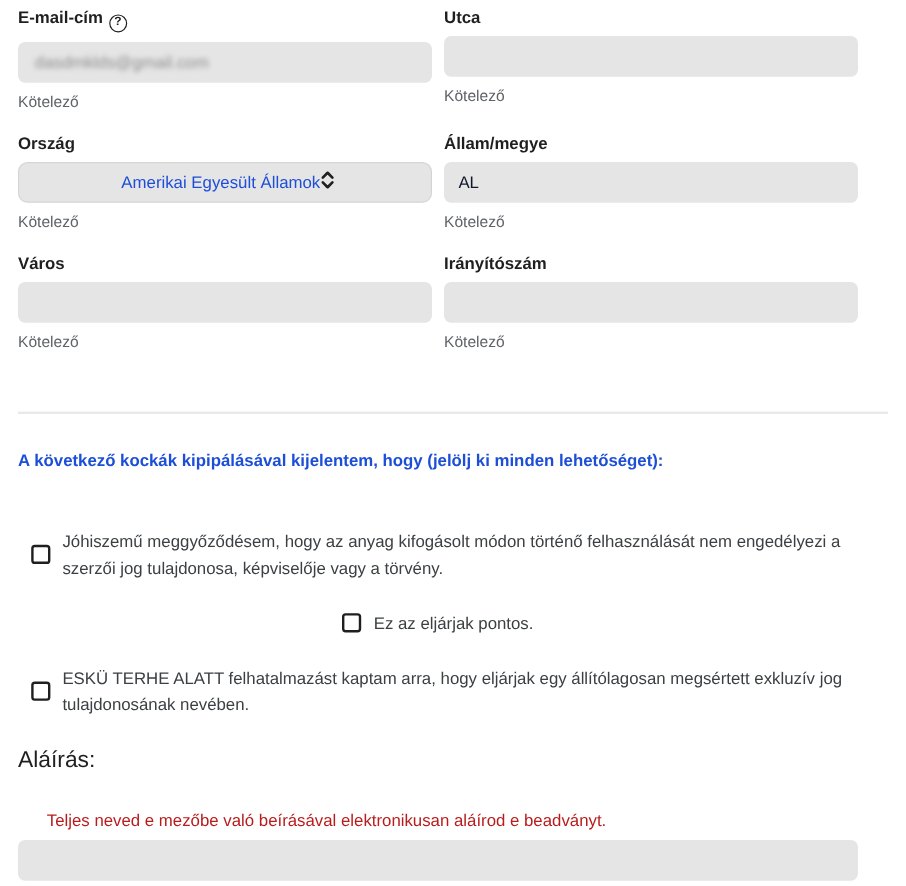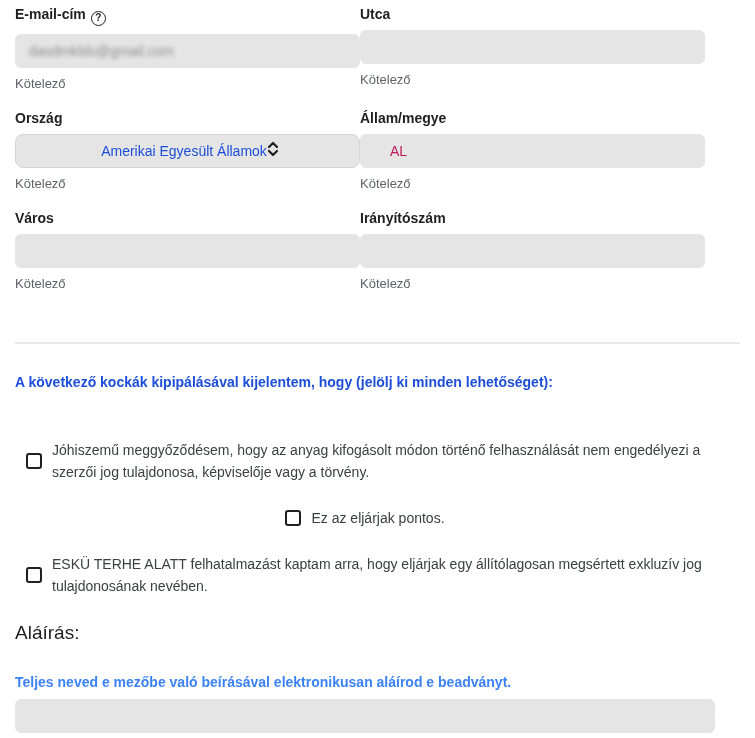--- a/index.html
+++ b/index.html
@@ -1,48 +1,48 @@
 <!DOCTYPE html>
 <html lang="hu"><head>
 <meta charset="utf-8">
 <style>
   * { margin: 0; padding: 0; box-sizing: border-box; }
   html, body { width: 755px; height: 738px; background: #ffffff; overflow: hidden; }
   body { font-family: "Liberation Sans", "DejaVu Sans", sans-serif; color: #1f1f1f; }
   .page { padding: 6px 40px 0 15px; width: 755px; }
 
   
-  .grid { display: grid; grid-template-columns: 345px 345px; column-gap: 0; }
+  .grid { display: grid; grid-template-columns: 345px 345px; column-gap: 10px; }
   .field { margin-bottom: 18px; }
   .field-label { display: block; font-size: 14px; font-weight: 700; line-height: 16px; margin-bottom: 8px; color: #1f1f1f; }
   .help-icon { display: inline-flex; align-items: center; justify-content: center;
     width: 15px; height: 15px; border: 1.6px solid #1f1f1f; border-radius: 50%;
     font-size: 10px; font-weight: 700; line-height: 1; margin-left: 5px; vertical-align: -2px; }
   .input, .select {
     width: 100%; height: 34px; background: #e5e5e5; border: none; border-radius: 6px;
-    font-family: inherit; font-size: 14px; color: #be185d; padding: 0 30px; outline: none; display: block;
+    font-family: inherit; font-size: 14px; color: #0f172a; padding: 0 12px; outline: none; display: block;
   }
   .select { border: 1px solid #d5d5d5; border-radius: 8px; display: flex; align-items: center;
     justify-content: center; padding: 0 12px 0 17px; cursor: pointer; color: #1d4ed8; }
   .select svg { flex: 0 0 auto; }
   .blur-wrap { display: flex; align-items: center; height: 34px; background: #e5e5e5; border-radius: 6px; padding: 0 14px; }
   .blur-text { font-size: 14px; color: #8d8d8d; filter: blur(2.3px); user-select: none; }
   .helper { font-size: 13px; color: #5f6368; line-height: 16px; margin-top: 8px; }
 
   .divider { border: none; border-top: 2px solid #e9e9e9; margin: 32px 0 30px 0; width: 725px; margin-left: 0; }
 
   .statement { font-size: 14px; font-weight: 700; line-height: 17px; margin-bottom: 48px; color: #1d4ed8; }
 
   .check-row { display: flex; align-items: center; margin-bottom: 24px; justify-content: center; }
   .checkbox { flex: 0 0 auto; width: 16px; height: 16px; border: 2px solid #1f1f1f; border-radius: 3px;
     background: #ffffff; cursor: pointer; margin-right: 10px; }
   .check-label { font-size: 14px; line-height: 22px; color: #3c4043; max-width: 652px; }
 
   .sig-heading { font-size: 19px; font-weight: 400; line-height: 24px; margin-top: 22px; color: #1f1f1f; }
-  .sig-instruction { font-size: 14px; font-weight: 700; line-height: 17px; margin-top: 29px; color: #3b82f6; }
+  .sig-instruction { font-size: 14px; font-weight: 400; line-height: 17px; margin-top: 29px; color: #b91c1c; margin-left: 24px; }
   .sig-field { margin-top: 8px; width: 700px; }
 </style>
 </head>
 <body>
 
 <div class="page">
 
   <div class="grid">
 
     <div class="field">

